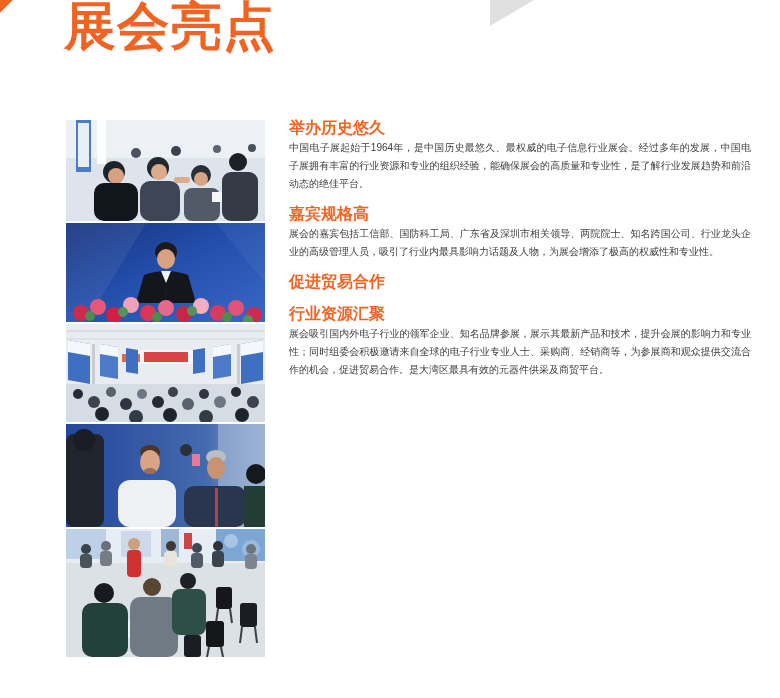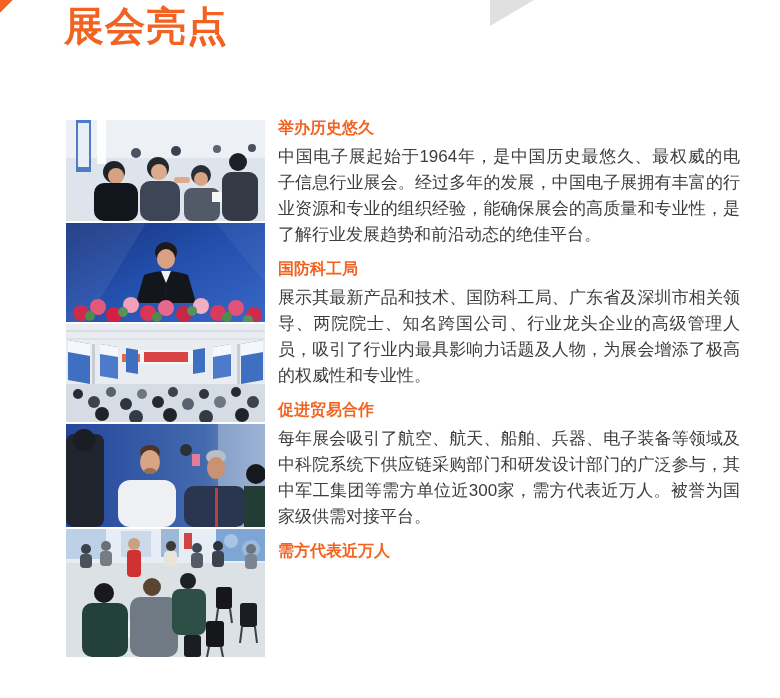--- a/index.html
+++ b/index.html
@@ -23,48 +23,47 @@
     transform:rotate(45deg);
   }
   .gray-wedge{
     position:absolute;left:490px;top:0;
     width:44px;height:26px;
     background:var(--wedge);
     clip-path:polygon(0 0,100% 0,0 100%);
   }
   .page-title{
     position:absolute;left:64px;top:2px;
-    font-size:40px;line-height:48px;
+    font-size:52px;line-height:48px;
     font-weight:800;
     color:var(--accent);
     letter-spacing:1px;
     white-space:nowrap;
   }
   .photo-column{
     position:absolute;left:66px;top:120px;
     width:199px;
     display:flex;flex-direction:column;gap:2px;
   }
   .photo{
     width:199px;overflow:hidden;background:#dfe5ec;
   }
   .photo svg{display:block;width:100%;height:100%;}
   .text-column{
-    position:absolute;left:278px;top:117px;
+    position:absolute;left:289px;top:117px;
     width:462px;
   }
   .section{margin-bottom:10px;}
   .section h2{
     font-size:16px;line-height:22px;
     font-weight:700;
     color:var(--accent);
   }
   .section p{
-    margin-top:5px;
-    font-size:17px;line-height:26px;
+    font-size:10px;line-height:18px;
     color:var(--text);
     text-align:justify;
   }
 </style>
 </head>
 <body>
 
 <div class="page">
 
   <div class="corner-accent"></div>
@@ -255,31 +254,31 @@
   </div>
 
   <div class="text-column">
 
     <section class="section">
       <h2>举办历史悠久</h2>
       <p>中国电子展起始于1964年，是中国历史最悠久、最权威的电子信息行业展会。经过多年的发展，中国电子展拥有丰富的行业资源和专业的组织经验，能确保展会的高质量和专业性，是了解行业发展趋势和前沿动态的绝佳平台。</p>
     </section>
 
     <section class="section">
-      <h2>国防科工局</h2>
-      <p>展示其最新产品和技术、国防科工局、广东省及深圳市相关领导、两院院士、知名跨国公司、行业龙头企业的高级管理人员，吸引了行业内最具影响力话题及人物，为展会增添了极高的权威性和专业性。</p>
+      <h2>嘉宾规格高</h2>
+      <p>展会的嘉宾包括工信部、国防科工局、广东省及深圳市相关领导、两院院士、知名跨国公司、行业龙头企业的高级管理人员，吸引了行业内最具影响力话题及人物，为展会增添了极高的权威性和专业性。</p>
     </section>
 
     <section class="section">
       <h2>促进贸易合作</h2>
-      <p>每年展会吸引了航空、航天、船舶、兵器、电子装备等领域及中科院系统下供应链采购部门和研发设计部门的广泛参与，其中军工集团等需方单位近300家，需方代表近万人。被誉为国家级供需对接平台。</p>
-    </section>
-
-    <section class="section">
-      <h2>需方代表近万人</h2>
+    </section>
+
+    <section class="section">
+      <h2>行业资源汇聚</h2>
+      <p>展会吸引国内外电子行业的领军企业、知名品牌参展，展示其最新产品和技术，提升会展的影响力和专业性；同时组委会积极邀请来自全球的电子行业专业人士、采购商、经销商等，为参展商和观众提供交流合作的机会，促进贸易合作。是大湾区最具有效的元器件供采及商贸平台。</p>
     </section>
 
     <section class="section">
     </section>
 
   </div>
 
 </div>
 
 </body></html>

